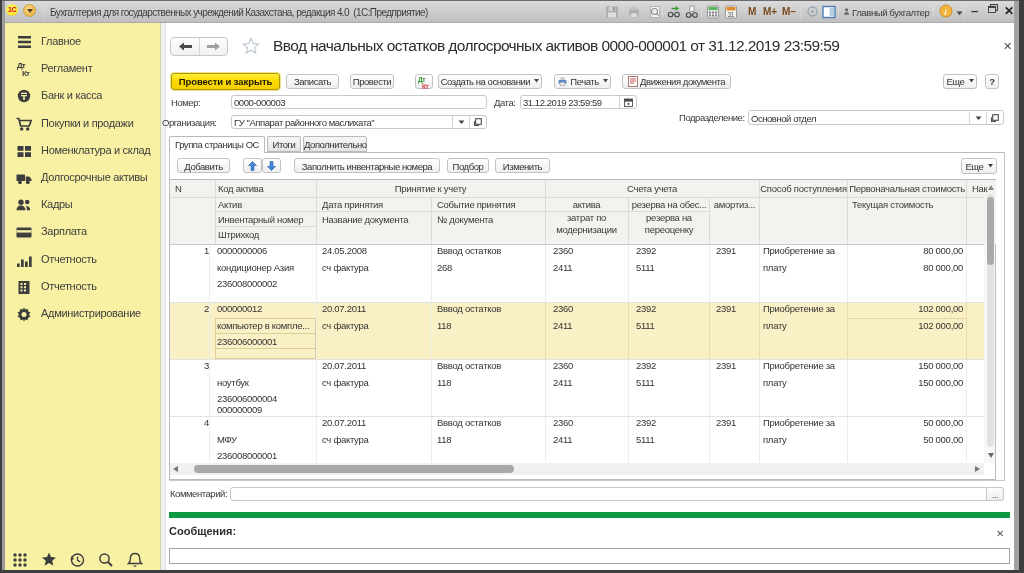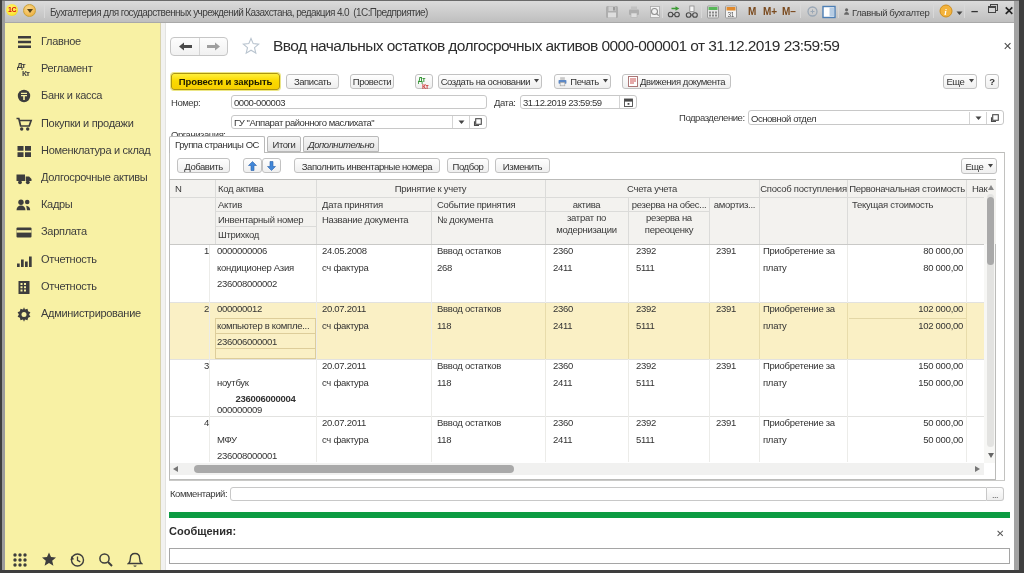--- a/index.html
+++ b/index.html
@@ -333,21 +333,21 @@
 <div class="flabel" style="left:494px;top:97px;">Дата:</div>
 <div class="input" style="left:520px;top:95px;width:117px;height:14px;border-radius:3px;">
     <div class="v" style="left:2px;top:1px;">31.12.2019 23:59:59</div>
     <div style="position:absolute;right:16px;top:0;width:1px;height:12px;background:#d4d4d4;"></div>
     <svg style="position:absolute;right:3px;top:2px;" width="9" height="9" viewBox="0 0 9 9">
       <rect x="0.5" y="1" width="8" height="7.5" fill="#fff" stroke="#4a4a4a" stroke-width="0.9"></rect>
       <rect x="0.5" y="1" width="8" height="2.6" fill="#4a4a4a"></rect>
       <rect x="3.6" y="5" width="1.8" height="1.8" fill="#4a4a4a"></rect>
     </svg>
   </div>
-<div class="flabel" style="left:171px;top:117px;margin-top:12px;">Организация:</div>
+<div class="flabel" style="left:162px;top:117px;">Организация:</div>
 <div class="input" style="left:231px;top:115px;width:256px;height:14px;border-radius:3px;">
     <div class="v" style="left:2px;top:1px;">ГУ "Аппарат районного маслихата"</div>
     <div style="position:absolute;right:33px;top:0;width:1px;height:12px;background:#d4d4d4;"></div>
     <div style="position:absolute;right:16px;top:0;width:1px;height:12px;background:#d4d4d4;"></div>
     <svg style="position:absolute;right:21px;top:4px;" width="7" height="5">
       <path d="M0.5 0.5h6L3.5 4z" fill="#444"></path>
     </svg>
     <svg style="position:absolute;right:4px;top:2px;" width="9" height="9" viewBox="0 0 9 9">
       <rect x="2.7" y="0.7" width="5.6" height="5.6" fill="none" stroke="#4a4a4a" stroke-width="1.1"></rect>
       <path d="M1.5 3.2 v4.3 h4.5" fill="none" stroke="#4a4a4a" stroke-width="1.1"></path>
@@ -362,21 +362,21 @@
       <path d="M0.5 0.5h6L3.5 4z" fill="#444"></path>
     </svg>
     <svg style="position:absolute;right:4px;top:3px;" width="9" height="9" viewBox="0 0 9 9">
       <rect x="2.7" y="0.7" width="5.6" height="5.6" fill="none" stroke="#4a4a4a" stroke-width="1.1"></rect>
       <path d="M1.5 3.2 v4.3 h4.5" fill="none" stroke="#4a4a4a" stroke-width="1.1"></path>
     </svg>
   </div>
 
 <div class="tab on" style="left:169px;width:96px;line-height:16px;">Группа страницы ОС</div>
 <div class="tab off" style="left:267px;width:34px;line-height:15px;">Итоги</div>
-<div class="tab off" style="left:303px;width:76px;line-height:15px;font-style:italic;">Дополнительно</div>
+<div class="tab off" style="left:303px;width:64px;line-height:15px;">Дополнительно</div>
 
 <div class="btn" style="left:177px;top:158px;width:53px;">
     <div class="t" style="top:2px;">Добавить</div>
   </div>
 <div class="btn" style="left:243px;top:158px;width:19px;">
     <svg width="9" height="10" style="margin:2px auto 0;">
       <path d="M4.5 0.5 L8.5 4.5 L6 4.5 L6 9.5 L3 9.5 L3 4.5 L0.5 4.5 Z" fill="#4186d8" stroke="#2a62ab" stroke-width="0.6"></path>
     </svg>
   </div>
 <div class="btn" style="left:262px;top:158px;width:19px;">
@@ -467,21 +467,21 @@
     <div class="cell" style="left:636px;top:320px;width:60px;text-align:left;">5111</div>
     <div class="cell" style="left:716px;top:303px;width:40px;text-align:left;">2391</div>
     <div class="cell" style="left:763px;top:303px;width:84px;text-align:left;">Приобретение за</div>
     <div class="cell" style="left:763px;top:320px;width:84px;text-align:left;">плату</div>
     <div class="cell" style="left:849px;top:303px;width:114px;text-align:right;">102 000,00</div>
     <div class="cell" style="left:849px;top:320px;width:114px;text-align:right;">102 000,00</div>
     <div class="gridh" style="left:170px;top:302px;width:814px;background:#e2e2e0;"></div>
     <div class="cell" style="left:174px;top:360px;width:35px;text-align:right;">3</div>
     <div class="cell" style="left:217px;top:360px;width:97px;text-align:left;margin-top:44px;">000000009</div>
     <div class="cell" style="left:217px;top:377px;width:99px;text-align:left;">ноутбук</div>
-    <div class="cell" style="left:217px;top:393px;width:97px;text-align:center;font-weight:bold;">236006000004</div>
+    <div class="cell" style="left:217px;top:393px;width:97px;text-align:left;">236006000004</div>
     <div class="cell" style="left:322px;top:360px;width:100px;text-align:left;">20.07.2011</div>
     <div class="cell" style="left:322px;top:377px;width:100px;text-align:left;">сч фактура</div>
     <div class="cell" style="left:437px;top:360px;width:105px;text-align:left;">Вввод остатков</div>
     <div class="cell" style="left:437px;top:377px;width:105px;text-align:left;">118</div>
     <div class="cell" style="left:553px;top:360px;width:60px;text-align:left;">2360</div>
     <div class="cell" style="left:553px;top:377px;width:60px;text-align:left;">2411</div>
     <div class="cell" style="left:636px;top:360px;width:60px;text-align:left;">2392</div>
     <div class="cell" style="left:636px;top:377px;width:60px;text-align:left;">5111</div>
     <div class="cell" style="left:716px;top:360px;width:40px;text-align:left;">2391</div>
     <div class="cell" style="left:763px;top:360px;width:84px;text-align:left;">Приобретение за</div>

